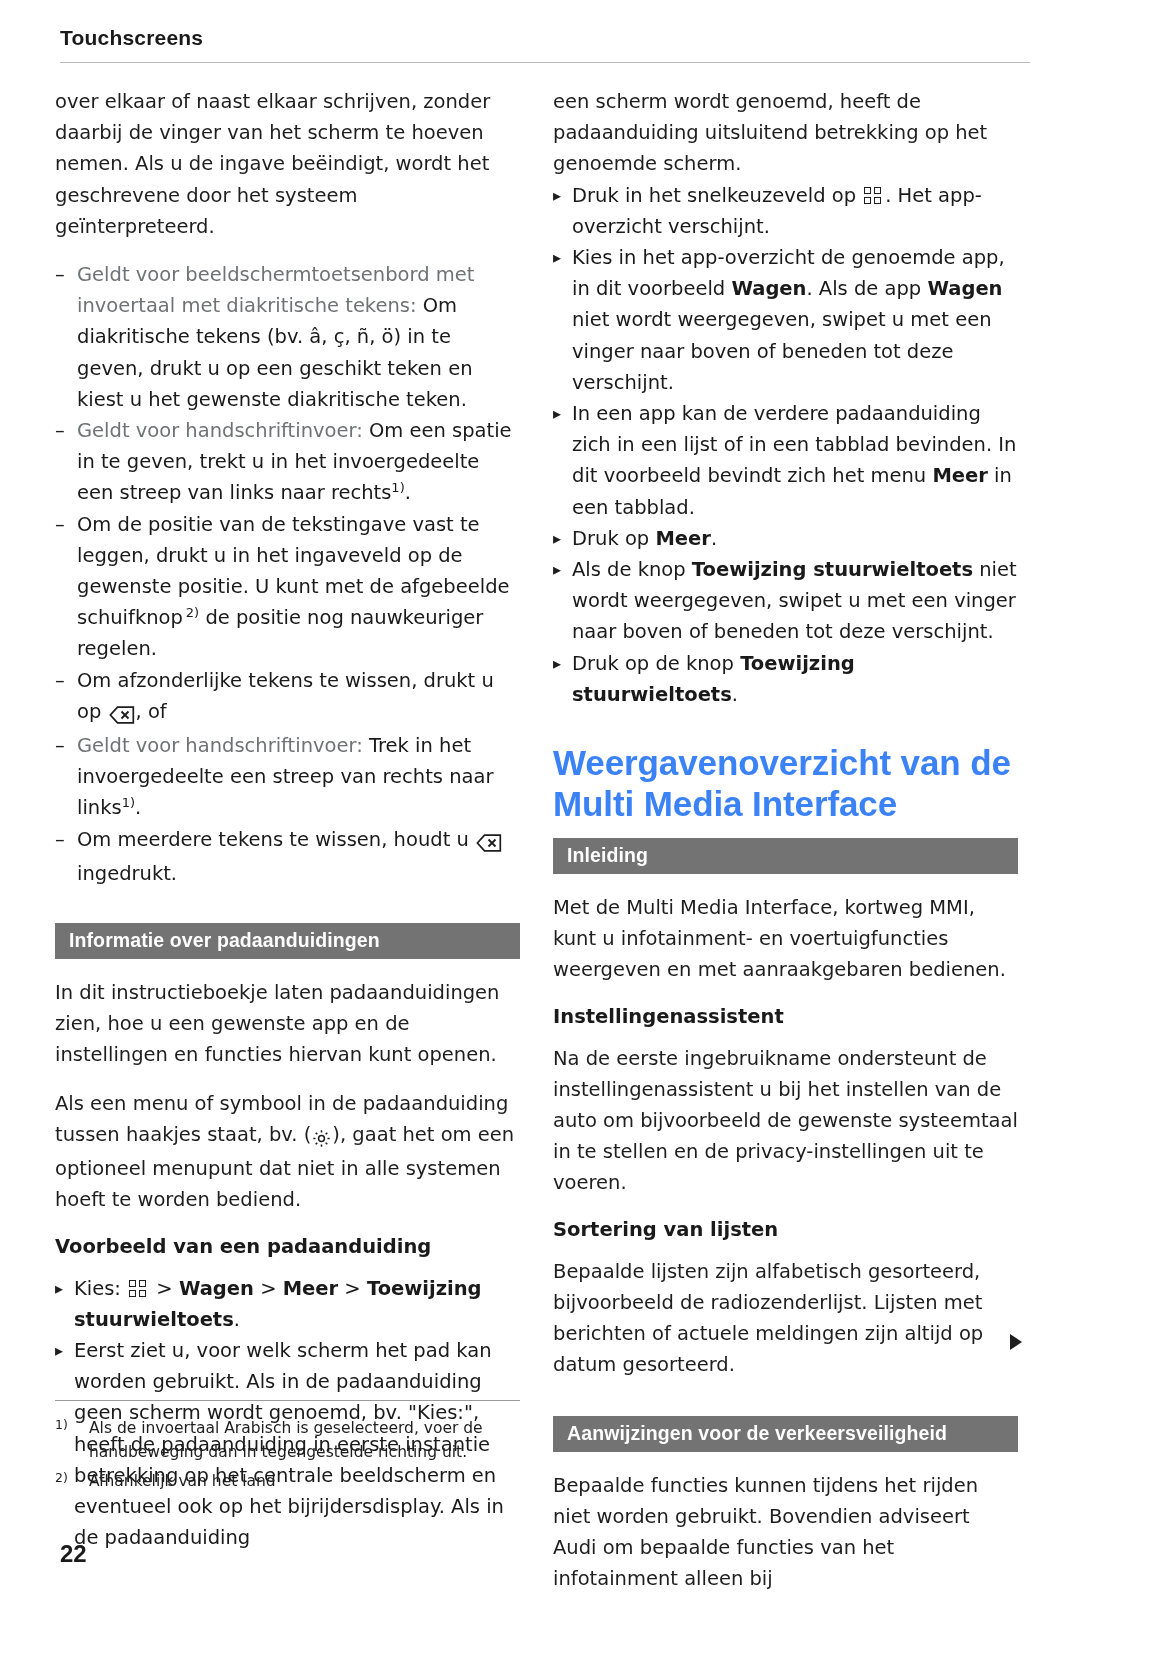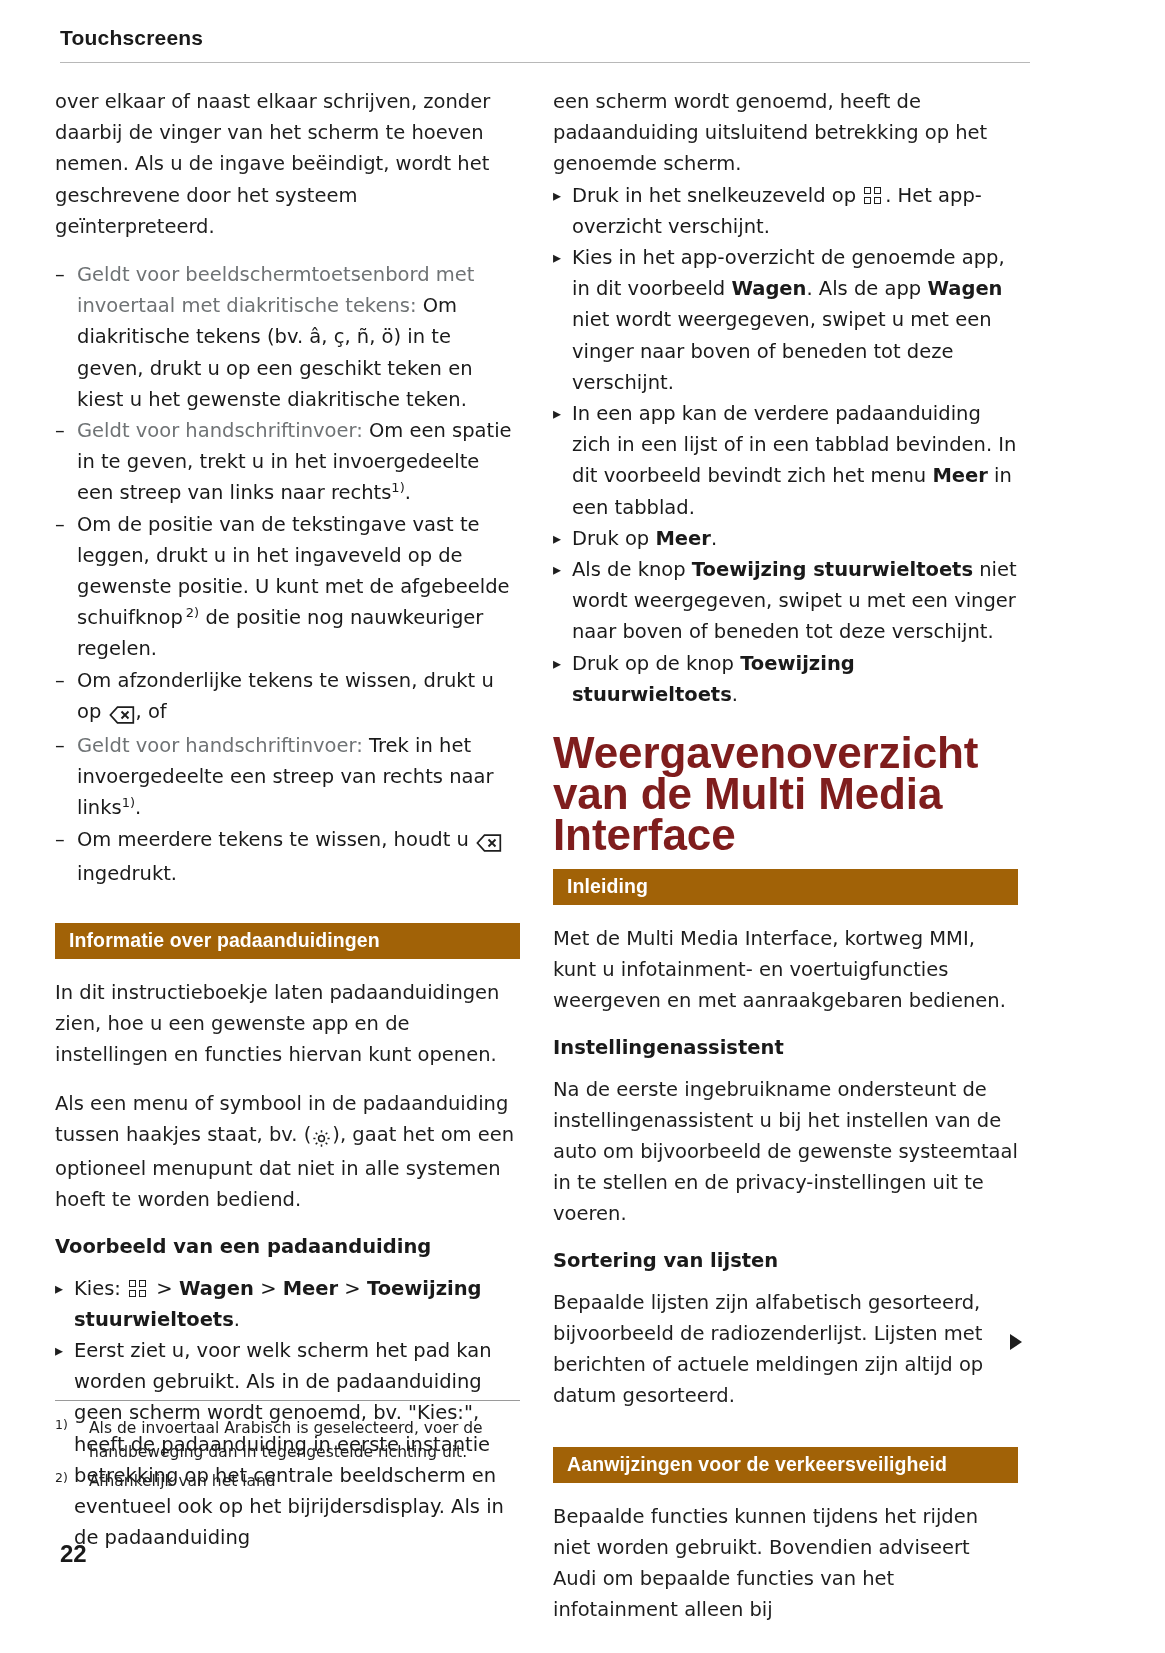--- a/index.html
+++ b/index.html
@@ -109,39 +109,39 @@
   }
   .fnref-sp {
     font-size: 13px;
     vertical-align: super;
     line-height: 0;
     margin-left: 3px;
   }
 
   
   .banner {
-    background: #a16207;
+    background: #737373;
     color: #ffffff;
     font-weight: bold;
     font-size: 19.5px;
     padding: 6px 0 7px 14px;
     margin: 0 0 18px 0;
     font-family: "Liberation Sans", sans-serif;
     letter-spacing: 0.1px;
   }
 
   
   h1.chapter {
     font-family: "Liberation Sans", sans-serif;
-    font-size: 44px;
+    font-size: 35px;
     line-height: 41px;
     font-weight: bold;
     letter-spacing: -0.1px;
-    margin: 22px 0 14px 0;
-    color: #7f1d1d;
+    margin: 32px 0 14px 0;
+    color: #3b82f6;
   }
 
   
   h3.sub {
     font-size: 19.5px;
     line-height: 28px;
     font-weight: bold;
     margin: 16px 0 12px 0;
     color: #1a1a1a;
   }

